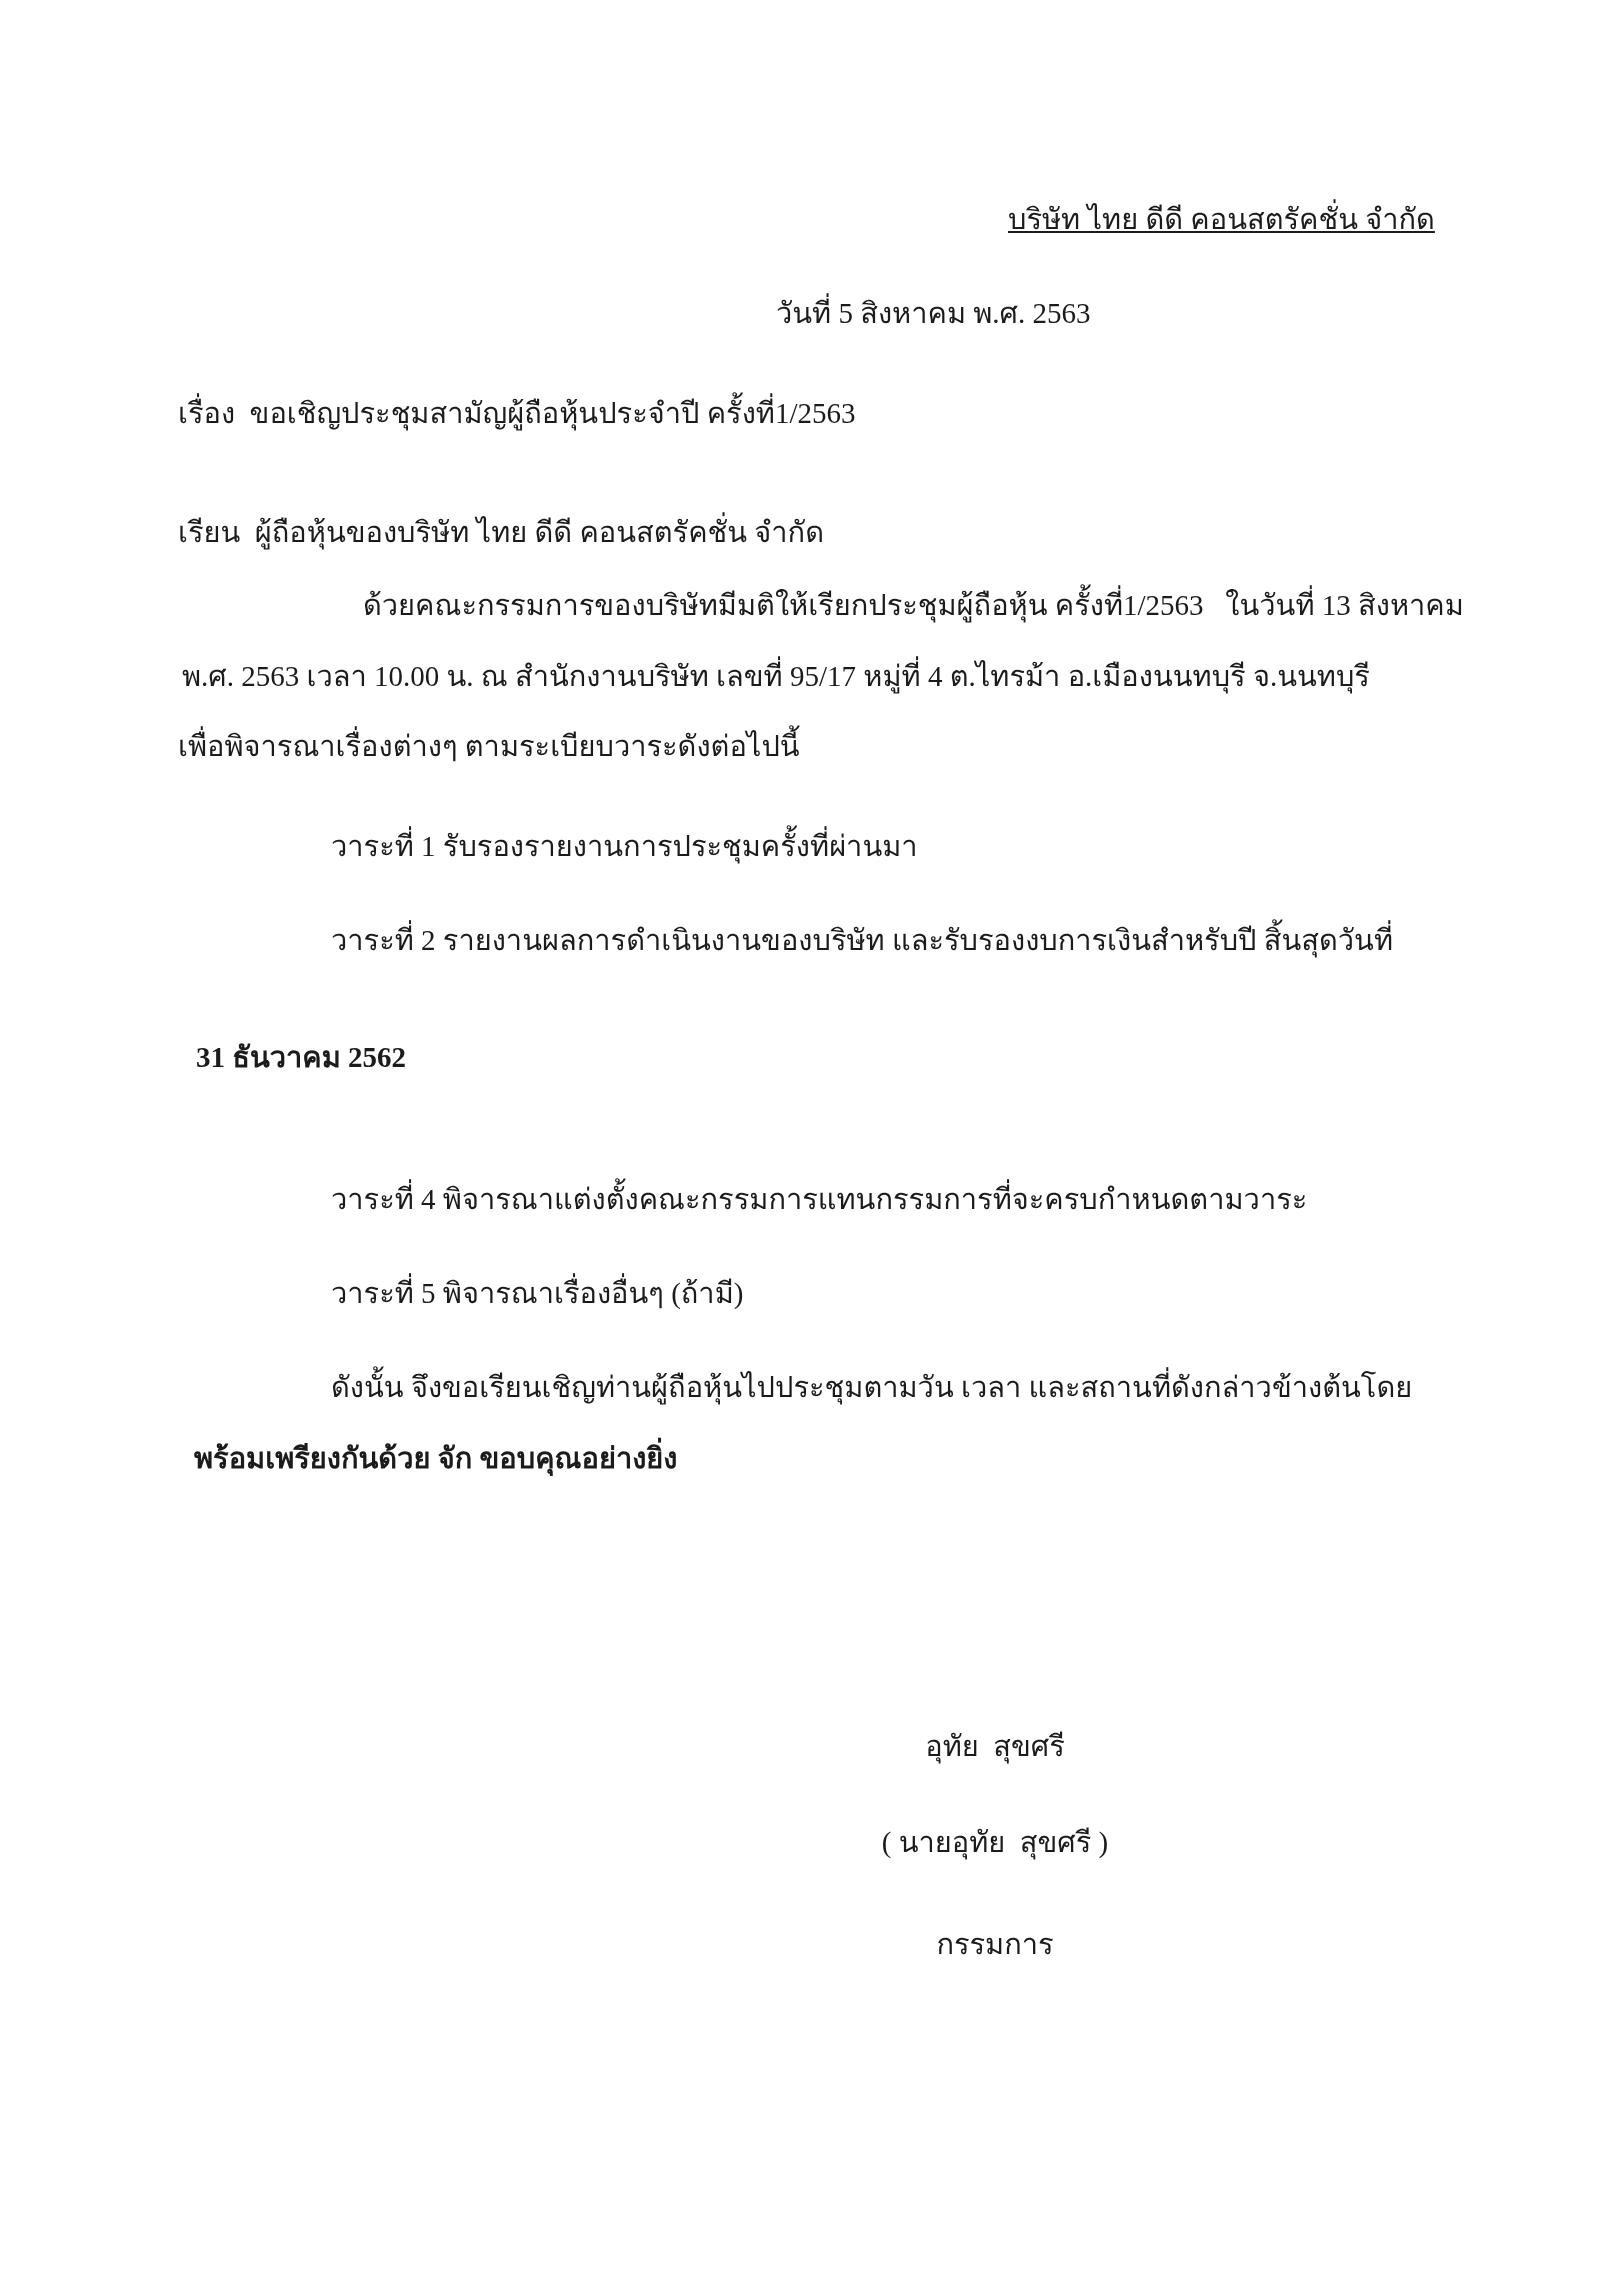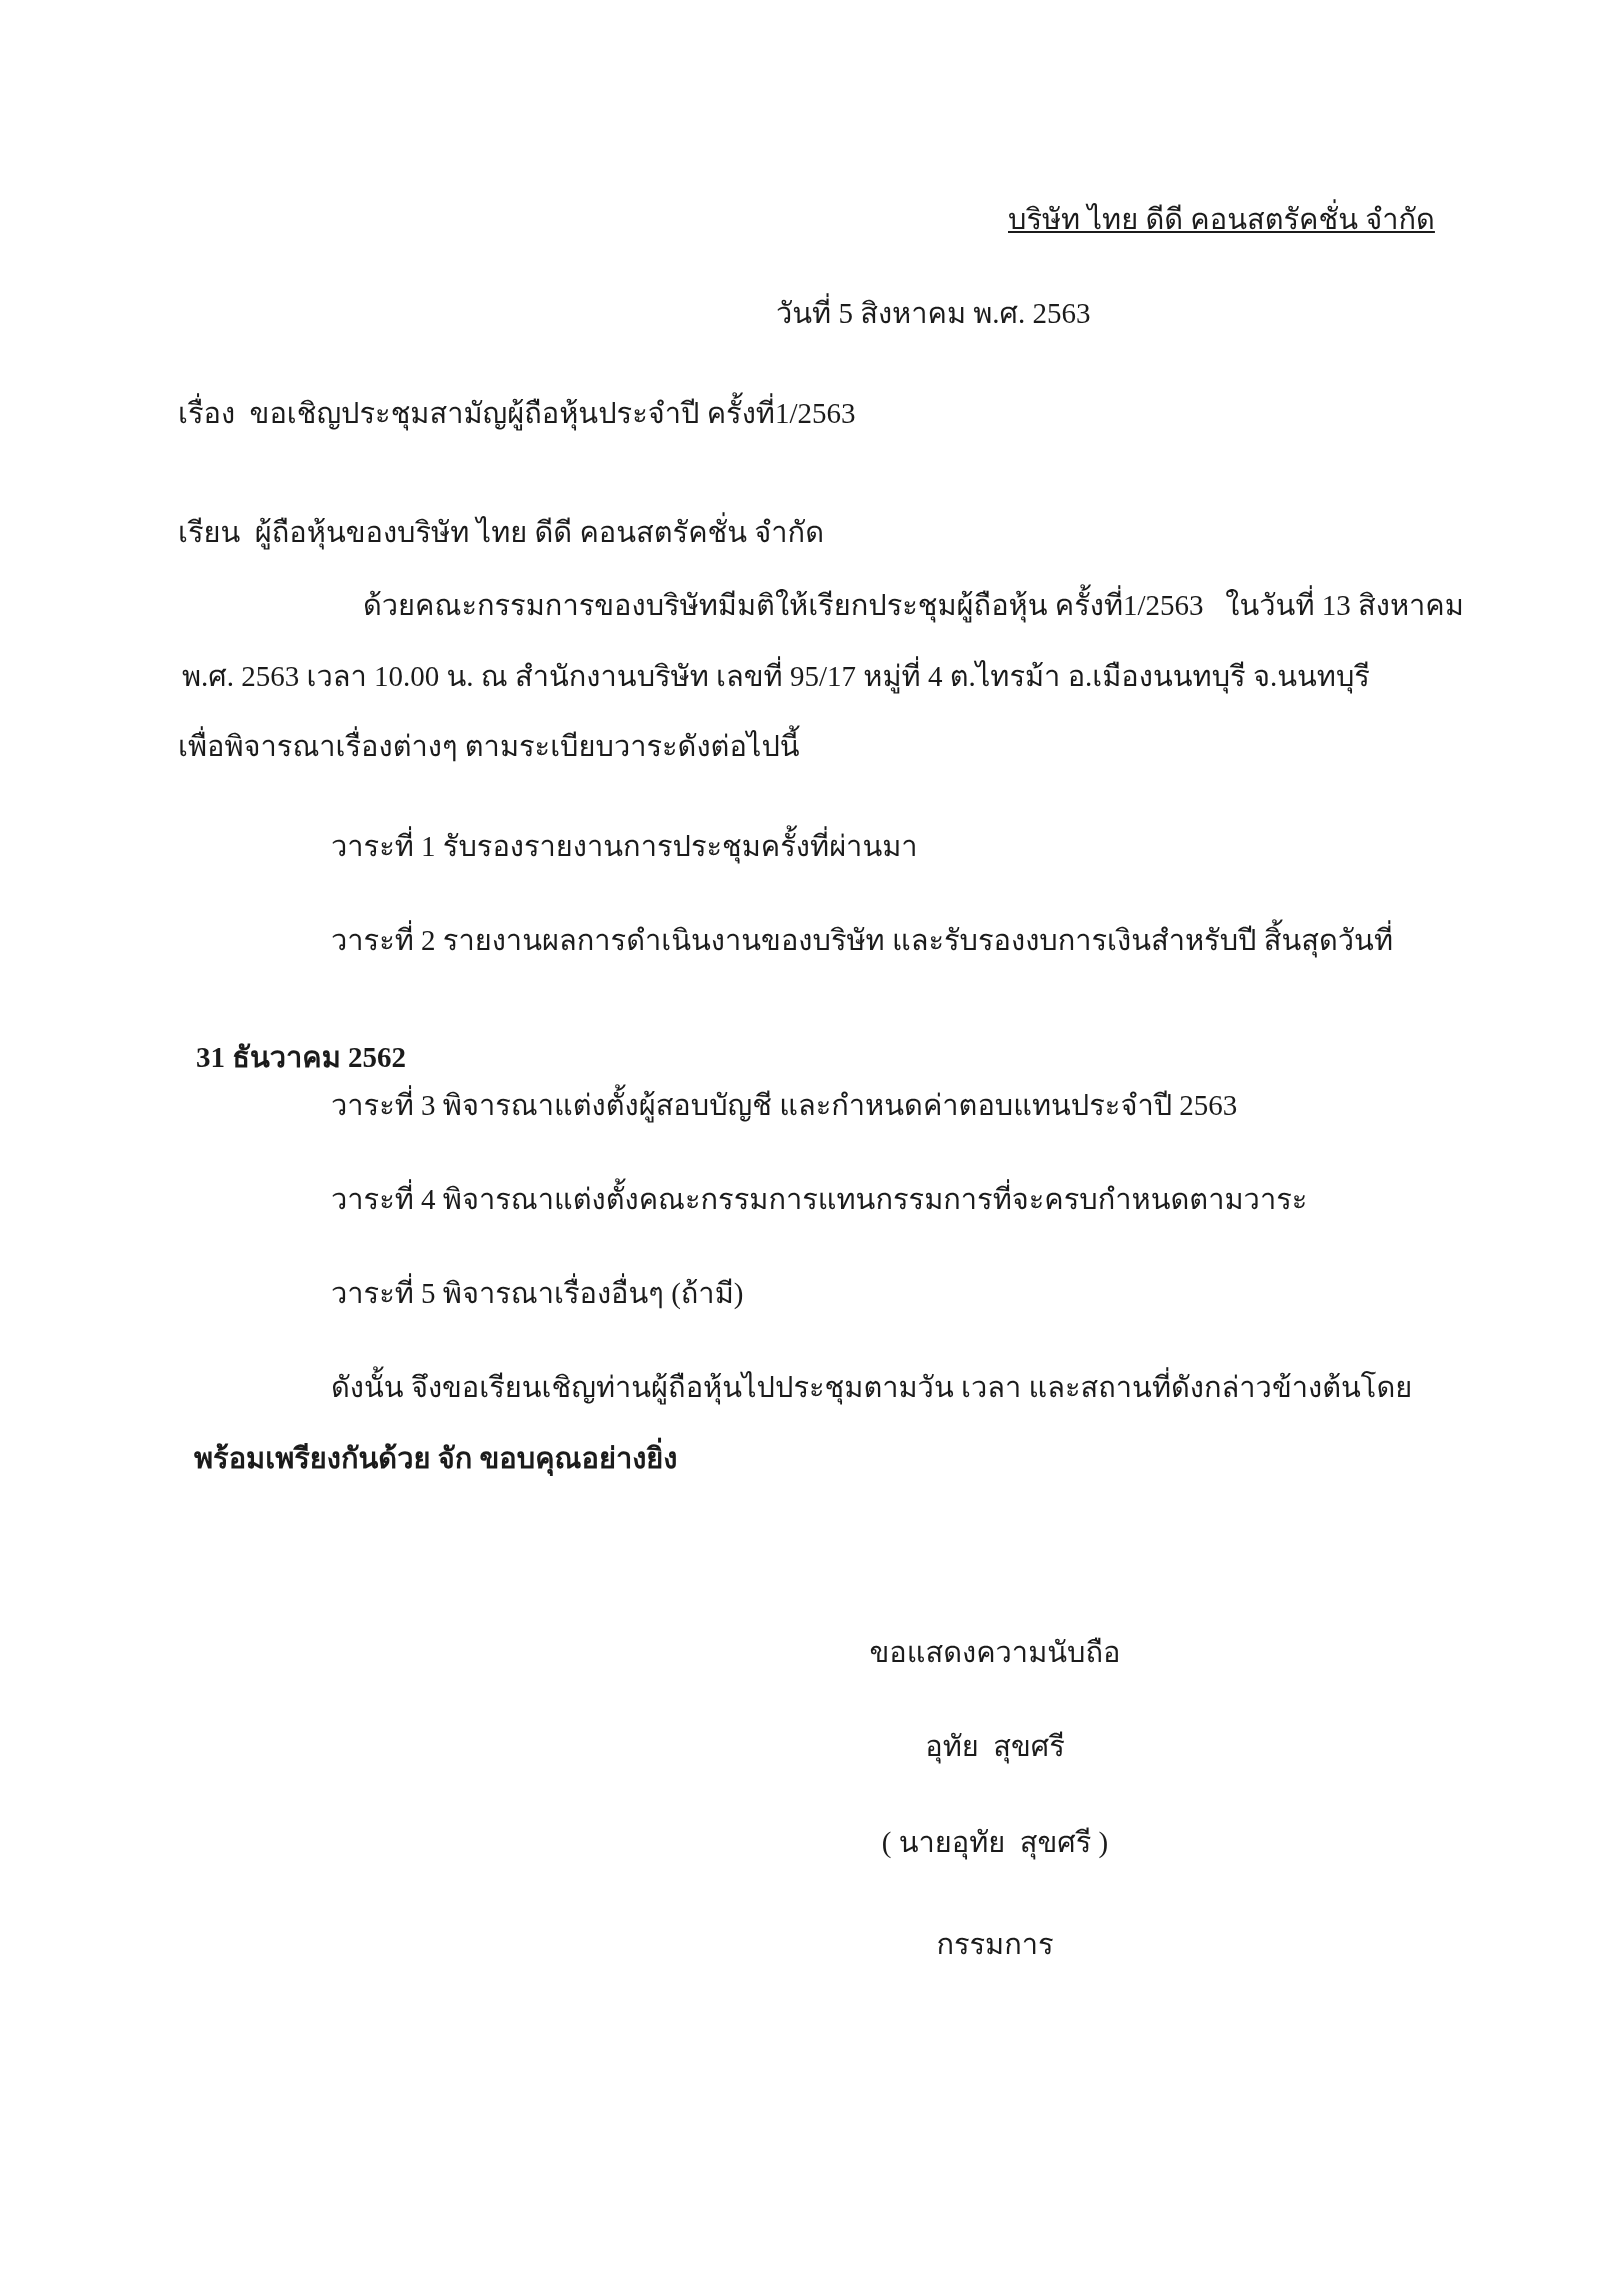--- a/index.html
+++ b/index.html
@@ -66,26 +66,24 @@
 
   <div class="line l-salutation">เรียน  ผู้ถือหุ้นของบริษัท ไทย ดีดี คอนสตรัคชั่น จำกัด</div>
 
   <div class="line l-p1a">ด้วยคณะกรรมการของบริษัทมีมติให้เรียกประชุมผู้ถือหุ้น ครั้งที่1/2563   ในวันที่ 13 สิงหาคม</div>
   <div class="line l-p1b">พ.ศ. 2563 เวลา 10.00 น. ณ สำนักงานบริษัท เลขที่ 95/17 หมู่ที่ 4 ต.ไทรม้า อ.เมืองนนทบุรี จ.นนทบุรี</div>
   <div class="line l-p1c">เพื่อพิจารณาเรื่องต่างๆ ตามระเบียบวาระดังต่อไปนี้</div>
 
   <div class="line l-a1">วาระที่ 1 รับรองรายงานการประชุมครั้งที่ผ่านมา</div>
   <div class="line l-a2a">วาระที่ 2 รายงานผลการดำเนินงานของบริษัท และรับรองงบการเงินสำหรับปี สิ้นสุดวันที่</div>
   <div class="line l-a2b">31 ธันวาคม 2562</div>
-  <div class="line l-a3">วาระที่ 3 พิจารณาแต่งตั้งผู้สอบบัญชี และกำหนดค่าตอบแทนประจำปี 2563</div>
   <div class="line l-a4">วาระที่ 4 พิจารณาแต่งตั้งคณะกรรมการแทนกรรมการที่จะครบกำหนดตามวาระ</div>
   <div class="line l-a5">วาระที่ 5 พิจารณาเรื่องอื่นๆ (ถ้ามี)</div>
 
   <div class="line l-c1">ดังนั้น จึงขอเรียนเชิญท่านผู้ถือหุ้นไปประชุมตามวัน เวลา และสถานที่ดังกล่าวข้างต้นโดย</div>
   <div class="line l-c2">พร้อมเพรียงกันด้วย จัก ขอบคุณอย่างยิ่ง</div>
 
-  <div class="line sig l-sig-respect">ขอแสดงความนับถือ</div>
   <div class="line sig l-sig-name">อุทัย  สุขศรี</div>
   <div class="line sig l-sig-printed">( นายอุทัย  สุขศรี )</div>
   <div class="line sig l-sig-position">กรรมการ</div>
 
 </div>
 
 
 </body></html>

